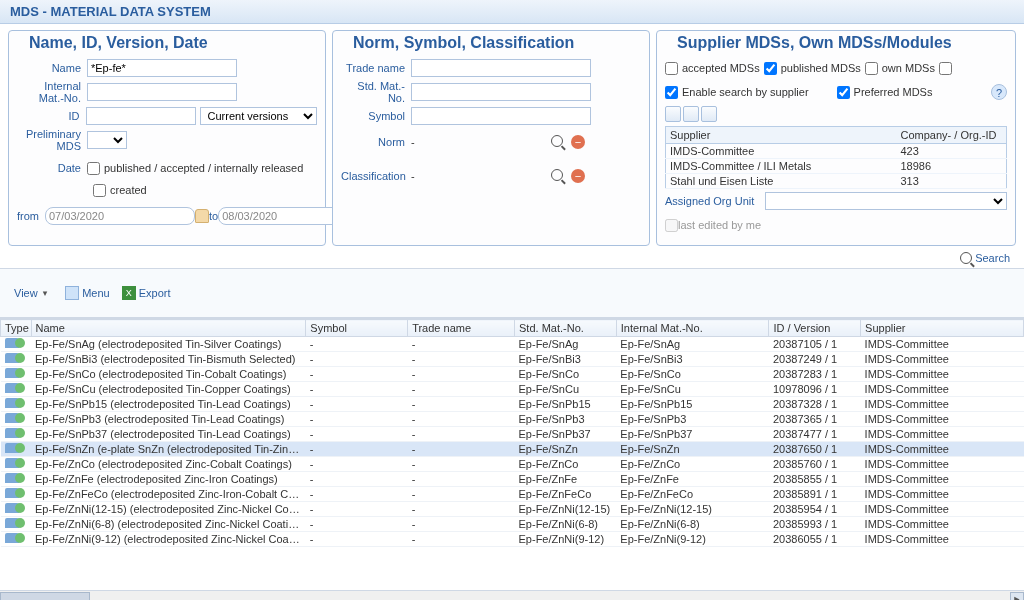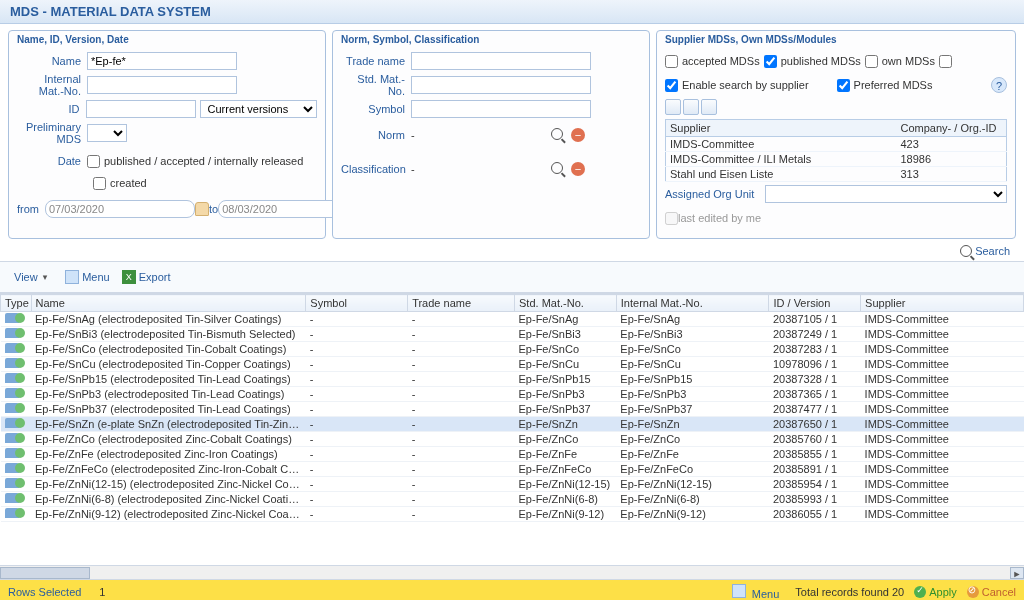--- a/index.html
+++ b/index.html
@@ -1,20 +1,20 @@
 <!DOCTYPE html>
 <html><head>
 <meta charset="utf-8">
 <style>
   * { box-sizing: border-box; margin: 0; padding: 0; }
   body { font-family: Arial, Helvetica, sans-serif; font-size: 11px; color: #333; background: #fff; width:1024px; height:600px; overflow:hidden; position:relative; }
   .window-title { background: linear-gradient(#eef4fb,#d8e6f5); color:#2a5d9e; font-weight:bold; font-size:13px; padding:4px 10px; border-bottom:1px solid #b8cde6; }
   .top-panels { display:flex; gap:6px; padding:6px 8px 4px 8px; }
   .panel { border:1px solid #a8c0de; border-radius:4px; padding:6px 8px 8px 8px; position:relative; background:#fdfdfe; }
-  .panel-title { color:#2a5d9e; font-weight:bold; font-size:10px; margin:-3px 0 6px 0; }
+  .panel-title { color:#2a5d9e; font-weight:bold; font-size:16px; margin:-3px 0 6px 12px; }
   .panel.left { width:318px; }
   .panel.mid  { width:318px; }
   .panel.right{ flex:1; }
   .frow { display:flex; align-items:center; margin:2px 0; min-height:20px; }
   .lbl  { color:#2a5d9e; font-size:11px; text-align:right; padding-right:6px; }
   .panel.left .lbl, .panel.mid .lbl { width:70px; }
   input[type=text], select { border:1px solid #b0c4de; height:18px; font-size:11px; padding:0 3px; background:#fff; }
   input[type=text] { width:150px; }
   .date-in { width:80px; color:#888; background:#f3f3f3;border-radius:8px; }
   .chk { margin-right:4px; }
@@ -23,21 +23,21 @@
   .minus-circ { width:14px; height:14px; border-radius:50%; background:#e07050; color:#fff; font-size:11px; line-height:14px; text-align:center; display:inline-block; }
   .mag { display:inline-block; width:12px; height:12px; border:1.5px solid #555; border-radius:50%; position:relative; }
   .mag::after { content:''; position:absolute; width:5px; height:1.5px; background:#555; bottom:-2px; right:-4px; transform:rotate(45deg); }
   .hand-ic { display:inline-block; width:14px; height:14px; background:#f4d9a8; border:1px solid #d4b070; border-radius:3px 3px 1px 1px; }
   .q-circ { display:inline-block; width:16px; height:16px; border-radius:50%; background:#d8e8fb; color:#2a5d9e; font-size:11px; text-align:center; line-height:16px; border:1px solid #a8c0de; }
   .sup-tbl { border:1px solid #b8cde6; width:100%; border-collapse:collapse; margin-top:2px; font-size:11px; }
   .sup-tbl th { background:#eef4fb; text-align:left; padding:2px 4px; border-bottom:1px solid #b8cde6; color:#333; font-weight:normal; }
   .sup-tbl td { padding:1px 4px; border-bottom:1px solid #eef4fb; }
   .tb-ic { display:inline-block; width:16px; height:16px; margin-right:2px; background:linear-gradient(#fafcfe,#e0eaf6); border:1px solid #a8c0de; border-radius:2px; }
   .search-right { text-align:right; padding:2px 14px 2px 0; color:#2a5d9e; }
-  .toolbar { display:flex; align-items:center; border:1px solid #cfd8e5; border-left:none; border-right:none; padding:6px 8px; background:#f7fafd; }
+  .toolbar { display:flex; align-items:center; border:1px solid #cfd8e5; border-left:none; border-right:none; padding:15px 8px; background:#f7fafd; }
   .toolbar .btn { display:inline-flex; align-items:center; gap:3px; padding:2px 6px; color:#2a5d9e; cursor:pointer; }
   .toolbar .btn .ic-sq { width:14px; height:14px; background:#cfe3f9; border:1px solid #8fb2dc; display:inline-block; }
   .toolbar .btn .ic-x  { width:14px; height:14px; background:#3d8f3d; color:#fff; font-size:9px; text-align:center; line-height:14px; display:inline-block; }
   .dd { color:#555; font-size:9px; margin-left:2px; }
   .grid-wrap { height:272px; overflow:hidden; border-top:1px solid #cfd8e5; }
   .grid { width:100%; border-collapse:collapse; table-layout:fixed; font-size:11px; }
   .grid th { background:linear-gradient(#f7fafd,#e9f0f9); border:1px solid #cfd8e5; text-align:left; padding:2px 4px; font-weight:normal; color:#333; position:sticky; top:0; }
   .grid td { border-bottom:1px solid #eef2f7; padding:1px 4px; white-space:nowrap; overflow:hidden; text-overflow:ellipsis; color:#333; }
   .grid tr.sel td { background:#d9e6f7; }
   .row-ic { display:inline-block; width:14px; height:10px; background:#7aa8d8; border-radius:2px 2px 0 0; position:relative; }

